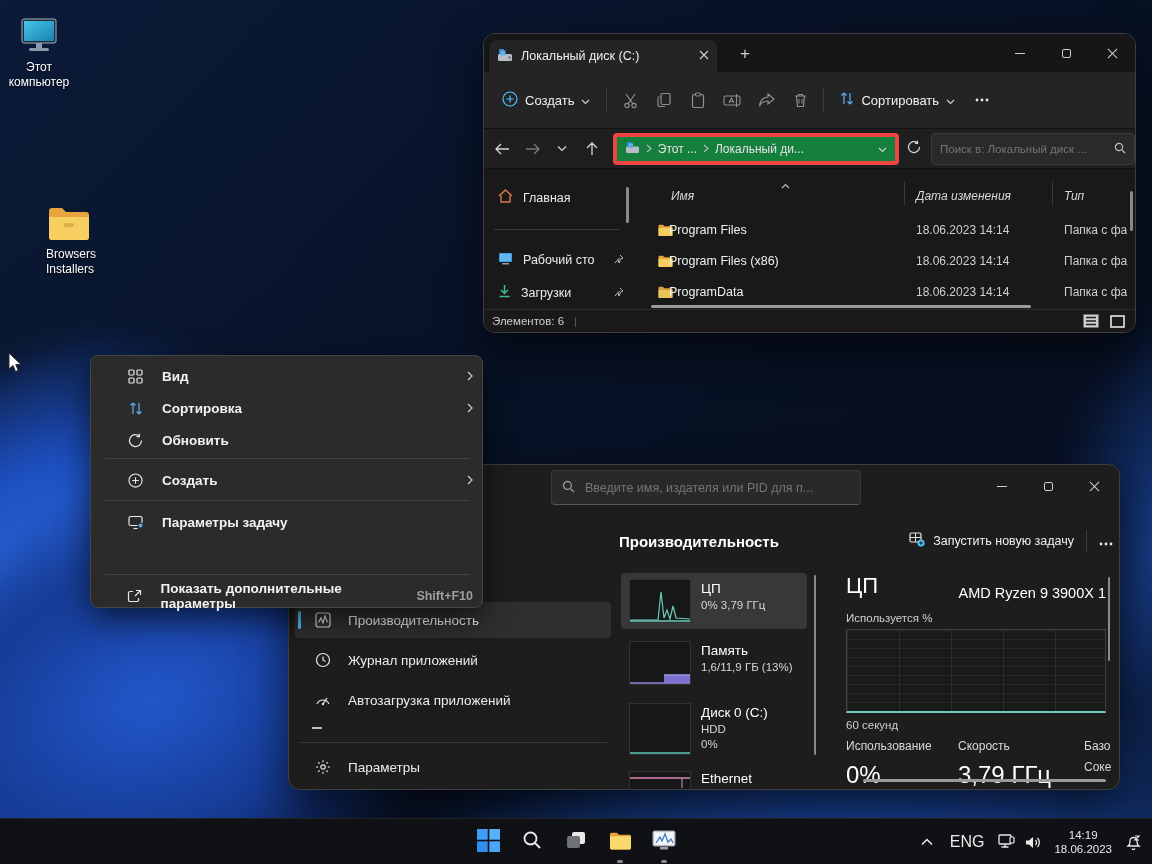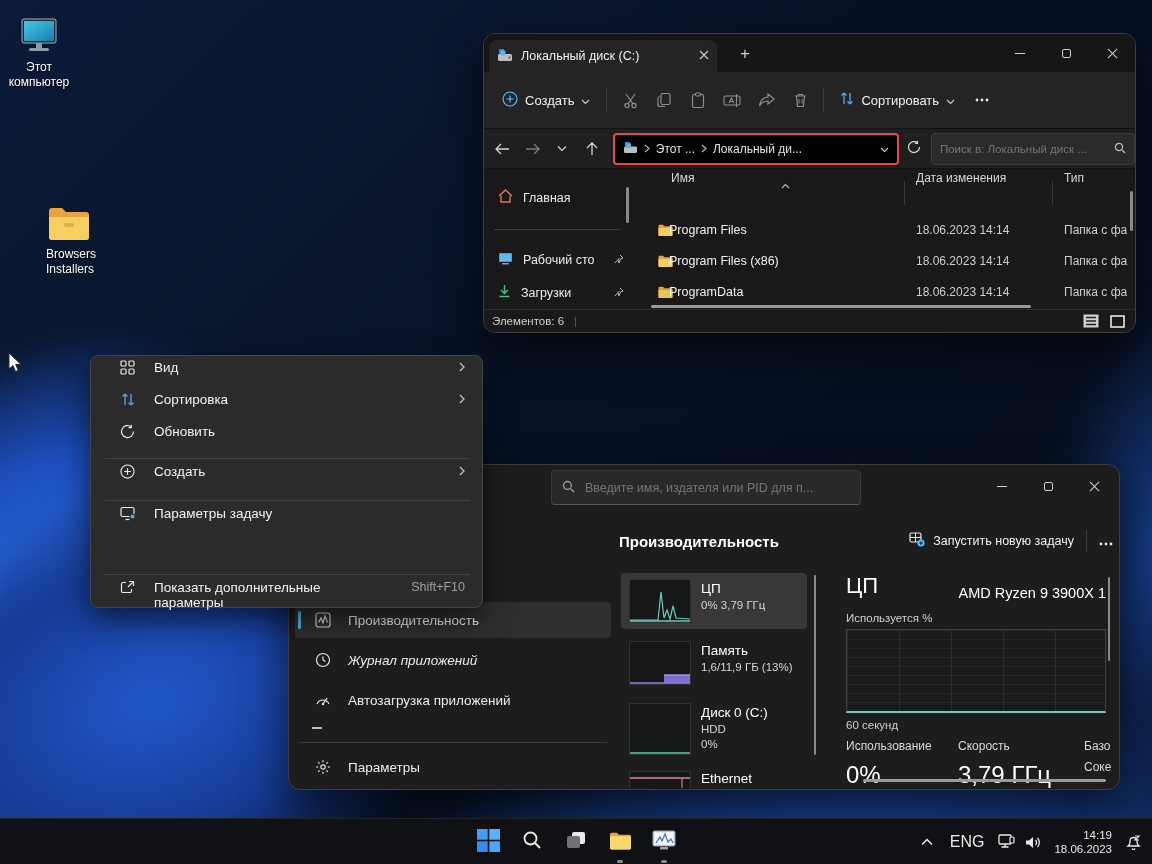--- a/index.html
+++ b/index.html
@@ -44,50 +44,50 @@
   .ctrls { position:absolute; right:6px; top:6px; display:flex; gap:12px; }
   .ex-toolbar { position:absolute; left:0; top:38px; width:100%; height:57px; background:#242424;
     display:flex; align-items:center; border-bottom:1px solid #111; }
   .tb-btn { display:flex; align-items:center; gap:7px; color:#f0f0f0; font-size:13px; padding:6px 10px; border-radius:4px; }
   .tb-ic { display:flex; align-items:center; justify-content:center; width:34px; height:32px; color:#8f8f8f; }
   .tb-sep { width:1px; height:26px; background:#3c3c3c; margin:0 6px; }
   .ex-address { position:absolute; left:0; top:95px; width:100%; height:40px; background:#1f1f1f;
     display:flex; align-items:center; border-bottom:1px solid #111; }
   .nav-ic { display:flex; align-items:center; justify-content:center; width:30px; height:30px; color:#d6d6d6; }
   .crumb-box { display:flex; align-items:center; height:32px; width:289px; margin-left:6px; padding:0 8px;
-    background:#000000; border:2px solid #ef4444; border-radius:4px; color:#e4e4e4; font-size:12px; gap:6px; }
+    background:#15803d; border:4px solid #ef4444; border-radius:4px; color:#e4e4e4; font-size:12px; gap:6px; }
   .crumb-box .grow { flex:1; }
   .refresh { margin:0 6px 0 8px; color:#d6d6d6; }
   .searchbox { display:flex; align-items:center; height:32px; width:206px; margin-left:4px; padding:0 8px;
     background:#2a2a2a; border:1px solid #3c3c3c; border-radius:4px; }
   .searchbox input { flex:1; background:transparent; border:none; outline:none; color:#cfcfcf; font-size:11.5px;
     font-family:inherit; min-width:0; }
   .ex-body { position:absolute; left:0; top:135px; width:100%; height:142px; }
   .ex-side { position:absolute; left:0; top:0; width:150px; height:100%; }
   .side-item { position:absolute; left:14px; display:flex; align-items:center; gap:10px; color:#ececec; font-size:12.5px; width:126px; }
   .pin { margin-left:auto; color:#b9b9b9; }
   .side-sep { position:absolute; left:10px; top:60px; width:126px; height:1px; background:#3a3a3a; }
   .vscroll { position:absolute; width:3px; border-radius:2px; background:#8a8a8a; }
   .ex-list { position:absolute; left:157px; top:0; width:496px; height:100%; overflow:hidden; }
-  .col-hd { position:absolute; top:2px; color:#d8d8d8; font-size:12px; }
+  .col-hd { position:absolute; top:20px; color:#d8d8d8; font-size:12px;font-style:italic; }
   .col-line { position:absolute; top:12px; width:1px; height:24px; background:#3a3a3a; }
   .row { position:absolute; left:0; width:100%; height:30px; display:flex; align-items:center; }
   .row .nm { position:absolute; left:28px; color:#f0f0f0; font-size:12.5px; }
   .row .md { position:absolute; left:275px; color:#cfcfcf; font-size:12px; }
   .row .tp { position:absolute; left:423px; color:#cfcfcf; font-size:12px; white-space:nowrap; }
   .row svg { position:absolute; left:16px; }
   .ex-status { position:absolute; left:0; bottom:0; width:100%; height:23px; background:#191919;
     border-top:1px solid #2c2c2c; display:flex; align-items:center; padding:0 8px; color:#cfcfcf; font-size:11.5px; }
   .viewic { margin-left:6px; width:20px; height:16px; display:flex; align-items:center; justify-content:center; color:#e8e8e8; }
 
   
   #ctxmenu { position:absolute; left:90px; top:355px; width:393px; height:253px; background:#2b2b2b;
     border:1px solid #454545; border-radius:8px; box-shadow:0 12px 30px rgba(0,0,0,.6); z-index:40; padding:4px 0; }
-  .mi { position:absolute; left:5px; width:383px; height:32px; display:flex; align-items:flex-start;
-    padding:0 14px 0 23px; color:#f2f2f2; font-size:13.5px; border-radius:4px; gap:18px; }
+  .mi { position:absolute; left:13px; width:383px; height:32px; display:flex; align-items:center;
+    padding:0 14px 0 23px; color:#f2f2f2; font-size:13.5px; border-radius:4px; gap:18px;font-weight:bold; }
   .mi .chev { margin-left:auto; color:#c8c8c8; }
   .mi .sc { margin-left:auto; color:#9f9f9f; font-size:12.5px; }
   .msep { position:absolute; left:14px; width:365px; height:1px; background:#434343; }
   .mic { width:17px; display:flex; justify-content:center; color:#e8e8e8; }
 
   
   #taskmgr { left:288px; top:464px; width:832px; height:326px; background:#1d1d1d; z-index:20; }
   .tm-search { position:absolute; left:262px; top:5px; width:310px; height:35px; background:#292929;
     border:1px solid #3a3a3a; border-bottom-color:#565656; border-radius:4px; display:flex; align-items:center; padding:0 10px; }
   .tm-search input { flex:1; background:transparent; border:none; outline:none; color:#b9b9b9; font-size:12.5px; font-family:inherit; min-width:0; }
@@ -120,21 +120,21 @@
   .hscroll { position:absolute; height:3px; border-radius:2px; background:#9a9a9a; }
 
   
   #taskbar { position:absolute; left:0; bottom:0; width:1152px; height:46px; background:#101114;
     border-top:1px solid #222; z-index:60; }
   .tb-center { position:absolute; left:466px; top:0; height:46px; display:flex; }
   .tb-slot { position:relative; width:44px; height:46px; display:flex; align-items:center; justify-content:center; }
   .run-ind { position:absolute; bottom:2px; left:19px; width:6px; height:3px; border-radius:2px; background:#8a8a8a; }
   .tray { position:absolute; right:6px; top:0; height:46px; display:flex; align-items:center; color:#eaeaea; }
   .tray .lang { font-size:16px; margin:0 10px; }
-  .clock { text-align:right; font-size:11.5px; line-height:14px; margin:0 8px; }
+  .clock { text-align:center; font-size:11.5px; line-height:14px; margin:0 8px; }
   .ticon { display:flex; align-items:center; justify-content:center; width:26px; height:30px; color:#eaeaea; }
 
   #cursor { position:absolute; left:8px; top:352px; z-index:90; }
 </style>
 </head>
 <body>
 
 <div id="screen">
 
   <div class="petal p1"></div>
@@ -523,21 +523,21 @@
     <div class="tm-nav-item sel" style="top:137px;">
       <span class="selbar"></span>
       <span class="nic">
           <svg width="16" height="16" viewBox="0 0 16 16">
             <rect x="1" y="1" width="14" height="14" rx="2.5" fill="none" stroke="currentColor" stroke-width="1.2"></rect>
             <path d="M3.5 10.5 L6 6 L8 11 L10 4 L12.5 10.5" fill="none" stroke="currentColor" stroke-width="1.2"></path>
           </svg>
         </span>
       <span>Производительность</span>
     </div>
-    <div class="tm-nav-item" style="top:177px;font-style:italic;">
+    <div class="tm-nav-item" style="top:177px;">
       <span class="nic">
           <svg width="16" height="16" viewBox="0 0 16 16">
             <circle cx="8" cy="8" r="6.5" fill="none" stroke="currentColor" stroke-width="1.2"></circle>
             <path d="M8 4.5 V8 L10.5 9.5" fill="none" stroke="currentColor" stroke-width="1.2"></path>
           </svg>
         </span>
       <span>Журнал приложений</span>
     </div>
     <div class="tm-nav-item" style="top:217px;">
       <span class="nic">

